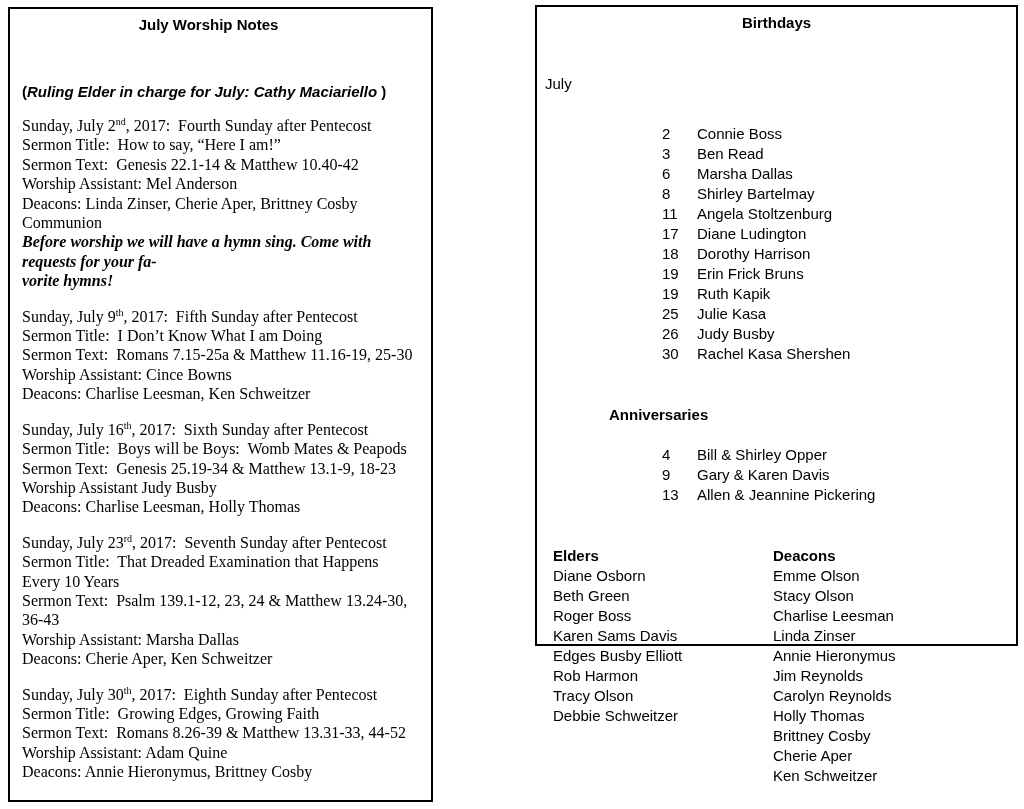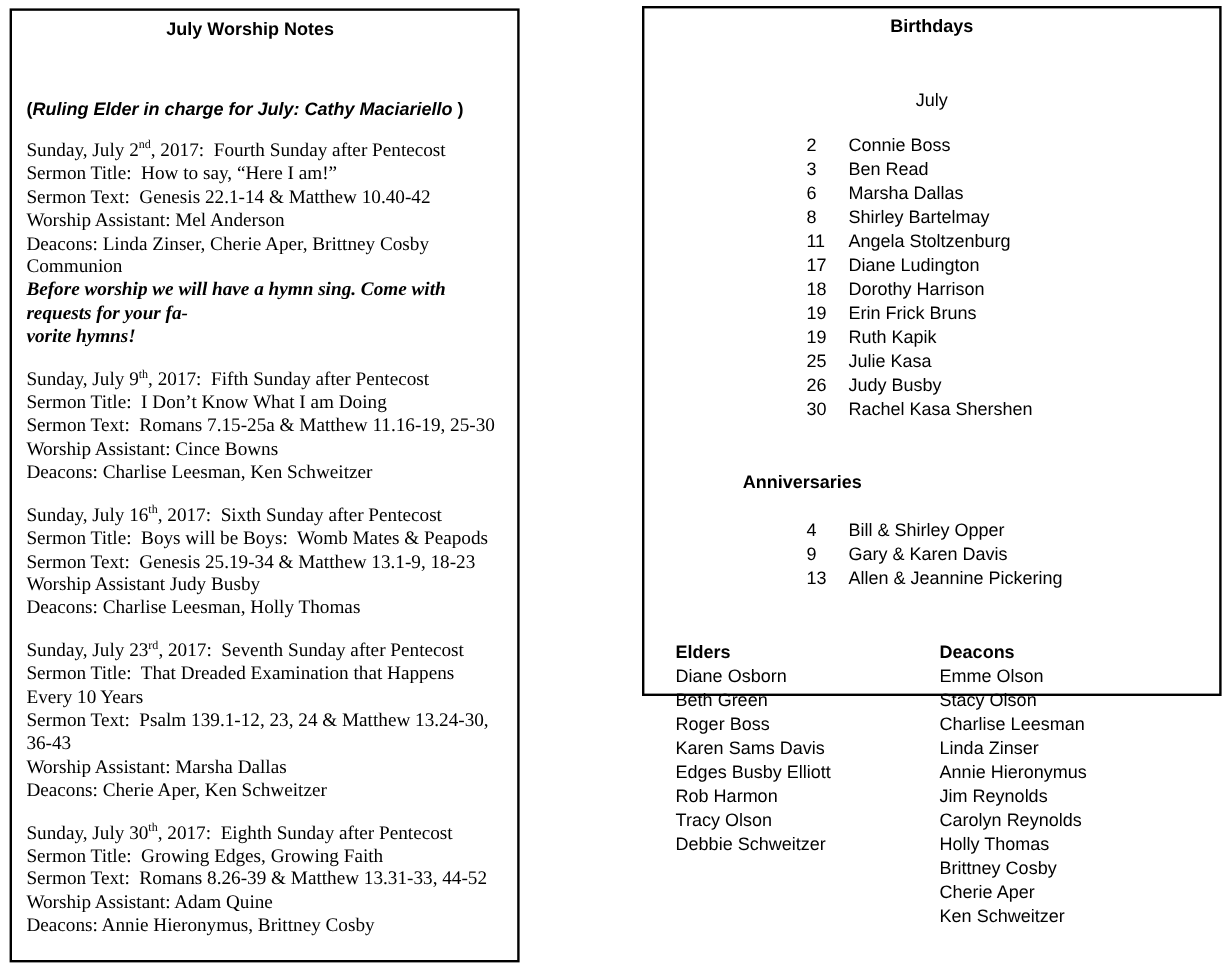--- a/index.html
+++ b/index.html
@@ -10,21 +10,21 @@
     color: #000000;
     font-family: "Liberation Sans", sans-serif;
     overflow: hidden;
   }
   .panel {
     position: absolute;
     border: 2px solid #000000;
     background: #ffffff;
   }
   #left-panel  { left: 8px;   top: 7px; width: 425px; height: 795px; padding: 7px 12px; }
-  #right-panel { left: 535px; top: 5px; width: 483px; height: 575px; padding: 7px 18px; }
+  #right-panel { left: 535px; top: 5px; width: 483px; height: 641px; padding: 7px 8px; }
 
   .panel-title {
     text-align: center;
     font-weight: bold;
     font-size: 15px;
     font-family: "Liberation Sans", sans-serif;
     white-space: pre-wrap;
   }
   #left-title  { margin-bottom: 50px; padding-right: 24px; }
   #right-title { margin-bottom: 44px; }
@@ -43,23 +43,22 @@
     font-size: 16px;
     line-height: 19.4px;
     margin-bottom: 16px;
   }
   .line { white-space: pre-wrap; }
   .service sup { font-size: 10px; line-height: 0; vertical-align: super; }
   .note-line { font-weight: bold; font-style: italic; }
 
   
   .month-line {
-    text-align: center;
-    font-size: 15px;
-    margin-bottom: 20px;
+    font-size: 15px;
+    margin-bottom: 32px;
     white-space: pre-wrap;
   }
   .section-title {
     text-align: left;
     font-weight: bold;
     font-size: 15px;
     margin-bottom: 22px;
     padding-left: 64px;
     white-space: pre-wrap;
   }

